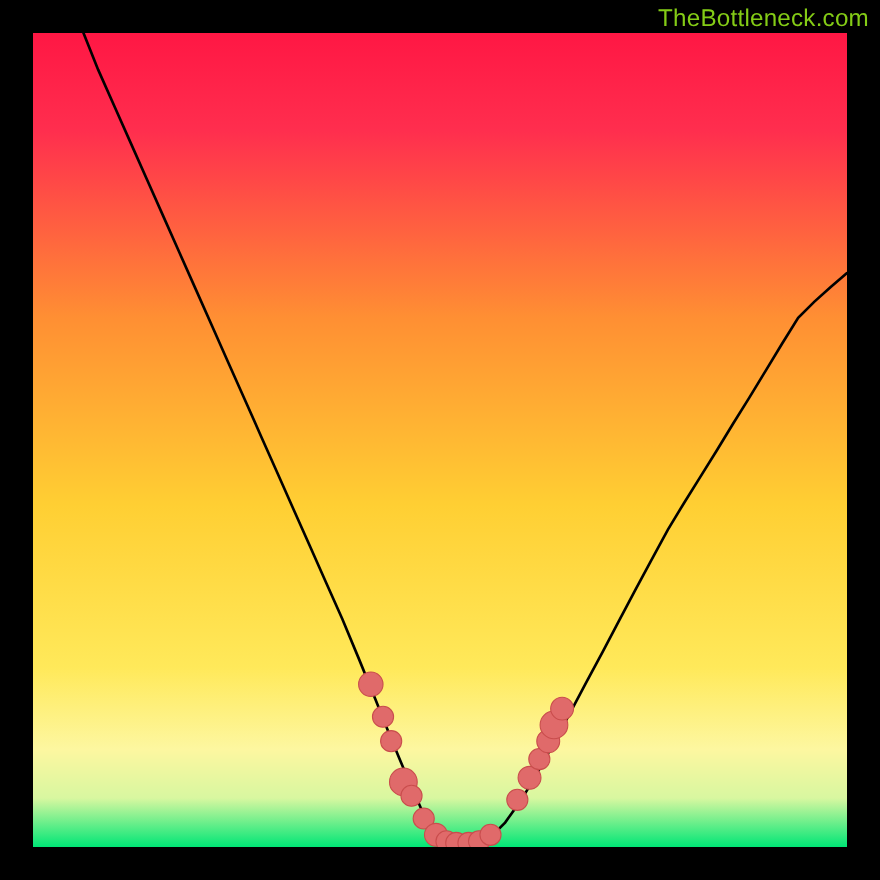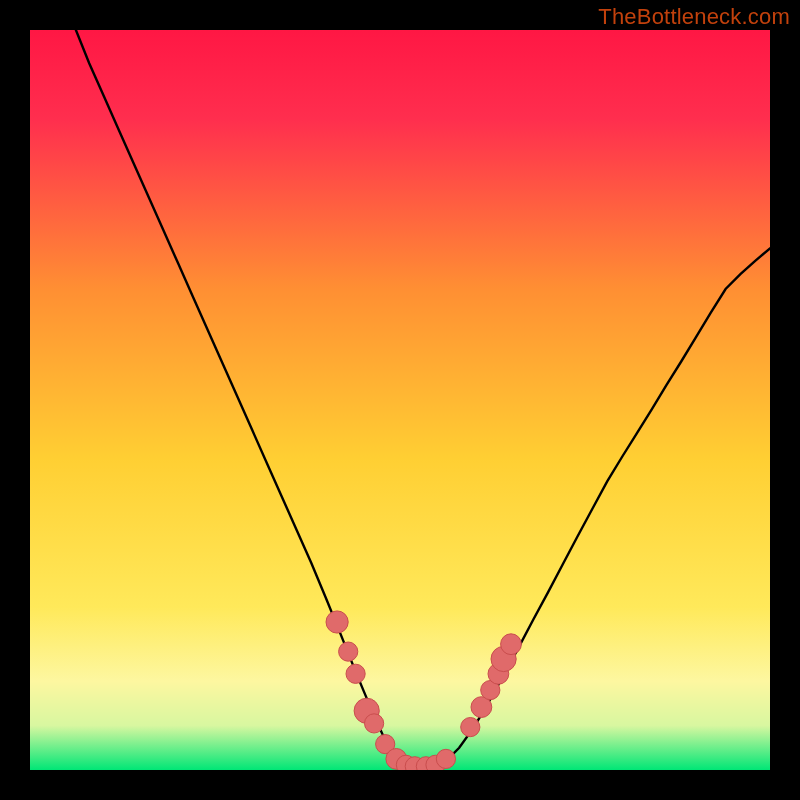--- a/index.html
+++ b/index.html
@@ -22,21 +22,21 @@
   .gradient-bg {
     position: absolute;
     left: 0; top: 0;
     width: 100%;
     height: 100%;
   }
   .watermark {
     position: absolute;
     top: 4px;
     right: 10px;
-    color: #c2410c;
+    color: #84cc16;
     font-size: 22px;
     font-weight: 500;
     letter-spacing: 0.2px;
   }
   svg.curve-layer {
     position: absolute;
     left: 0; top: 0;
     width: 100%;
     height: 100%;
   }

